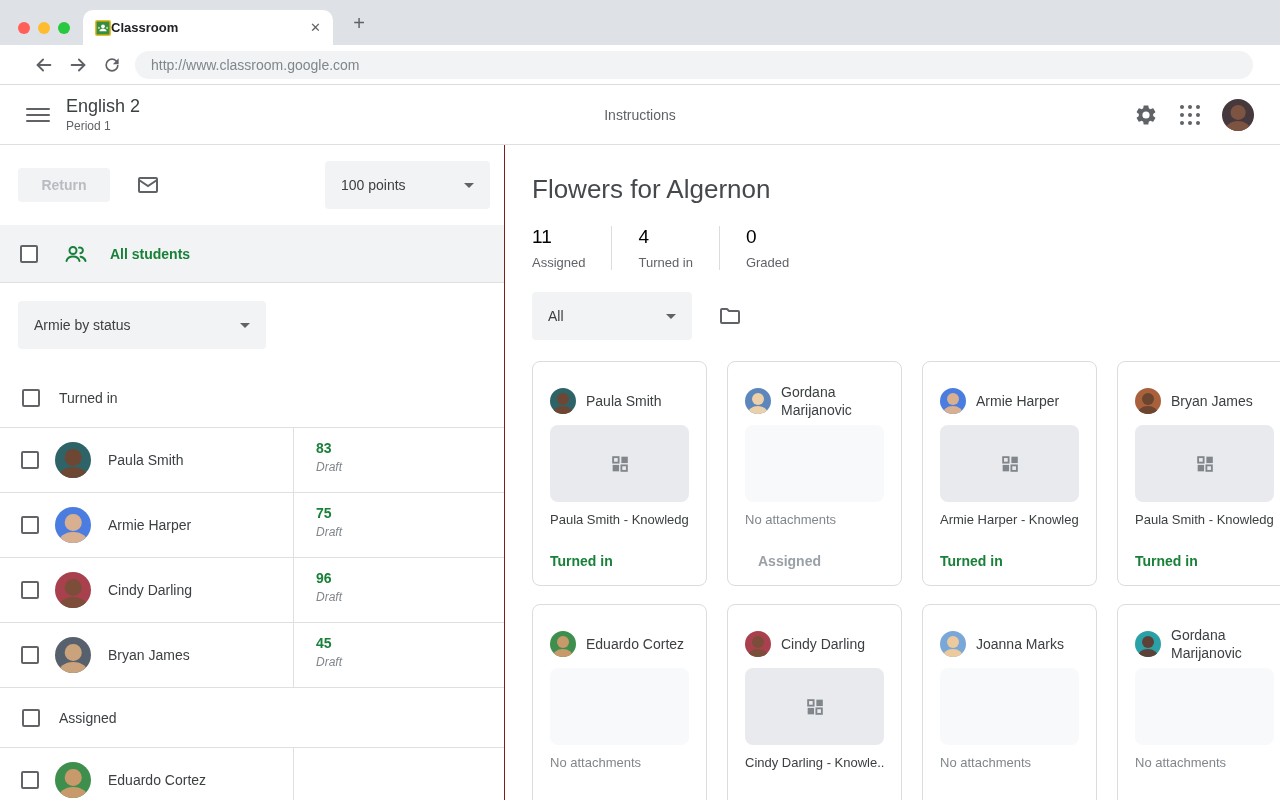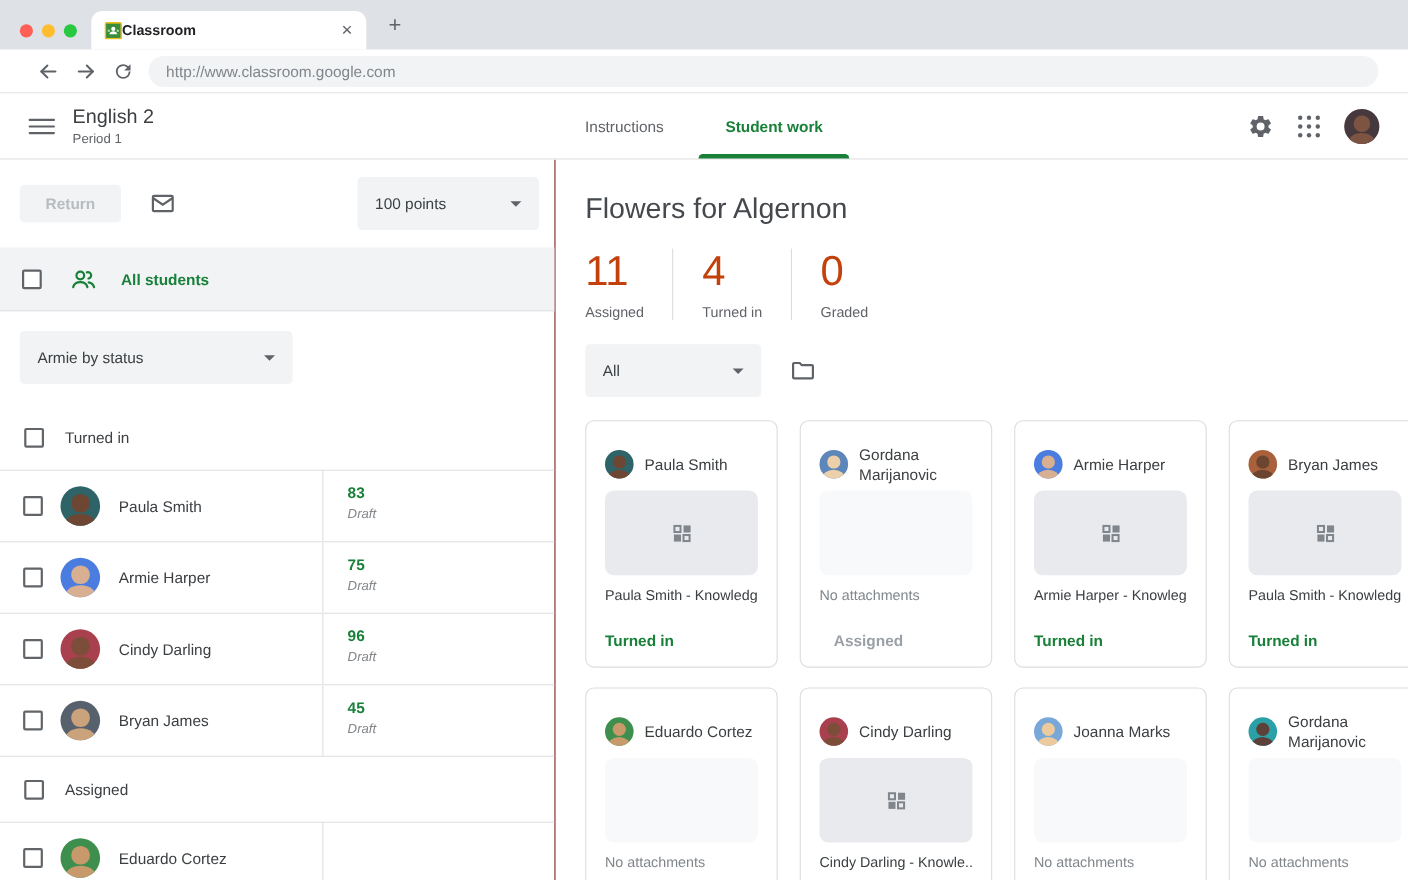--- a/index.html
+++ b/index.html
@@ -67,21 +67,21 @@
   .row-right{flex:1;border-left:1px solid #e0e0e0;padding:12px 0 0 22px}
   .grade{font-size:14px;font-weight:bold;color:#188038}
   .grade-state{font-size:12px;font-style:italic;color:#80868b;margin-top:4px}
 
   
   .assignment-title{margin-top:29px;font-size:26px;font-weight:400;color:#45494d}
   .stats{margin-top:21px;display:flex}
   .stat{padding-right:26px;border-right:1px solid #dadce0;min-width:56px}
   .stat + .stat{padding-left:26px}
   .stat:last-child{border-right:none}
-  .stat-value{font-size:38px;color:#c2410c}
+  .stat-value{font-size:19px;color:#000000}
   .stat-label{font-size:13px;color:#5f6368;margin-top:7px}
   .filter-row{margin-top:22px;display:flex;align-items:center}
   .all-select{width:160px;height:48px;padding:0 16px}
   .folder-ico{margin-left:26px;color:#5f6368;display:flex}
   .cards{margin-top:21px;display:grid;grid-template-columns:repeat(4,175px);gap:18px 20px}
   .card{height:225px;border:1px solid #dadce0;border-radius:8px;background:#fff;padding:14px 17px;display:flex;flex-direction:column;cursor:pointer}
   .card-head{height:49px;display:flex;align-items:center;gap:10px}
   .card-name{font-size:14px;color:#3c4043;line-height:18px}
   .thumb{height:77px;border-radius:8px;display:flex;align-items:center;justify-content:center}
   .thumb.attach{background:#e8eaed}
@@ -146,21 +146,20 @@
         <i></i>
         <i></i>
         <i></i>
       </div>
     <div class="course-block">
       <div class="course-title">English 2</div>
       <div class="course-period">Period 1</div>
     </div>
     <div class="center-tabs">
       <div class="ctab">Instructions</div>
-      <div class="ctab active">Student work</div>
     </div>
     <div class="header-right">
       <span style="display:flex">
         <svg width="24" height="24" viewBox="0 0 24 24" fill="#5f6368">
             <path d="M19.14 12.94c.04-.31.06-.62.06-.94s-.02-.63-.07-.94l2.03-1.58c.18-.14.23-.41.12-.61l-1.92-3.32c-.12-.22-.37-.29-.59-.22l-2.39.96c-.5-.38-1.03-.7-1.62-.94l-.36-2.54c-.04-.24-.24-.41-.48-.41h-3.84c-.24 0-.43.17-.47.41l-.36 2.54c-.59.24-1.13.57-1.62.94l-2.39-.96c-.22-.08-.47 0-.59.22L2.74 8.87c-.12.21-.08.47.12.61l2.03 1.58c-.05.3-.09.63-.09.94s.02.64.07.94l-2.03 1.58c-.18.14-.23.41-.12.61l1.92 3.32c.12.22.37.29.59.22l2.39-.96c.5.38 1.03.7 1.62.94l.36 2.54c.05.24.24.41.48.41h3.84c.24 0 .44-.17.47-.41l.36-2.54c.59-.24 1.13-.56 1.62-.94l2.39.96c.22.08.47 0 .59-.22l1.92-3.32c.12-.22.07-.47-.12-.61l-2.01-1.58zM12 15.6A3.6 3.6 0 1 1 12 8.4a3.6 3.6 0 0 1 0 7.2z"></path>
           </svg>
       </span>
       <span class="apps-grid">
           <i></i>
           <i></i>

